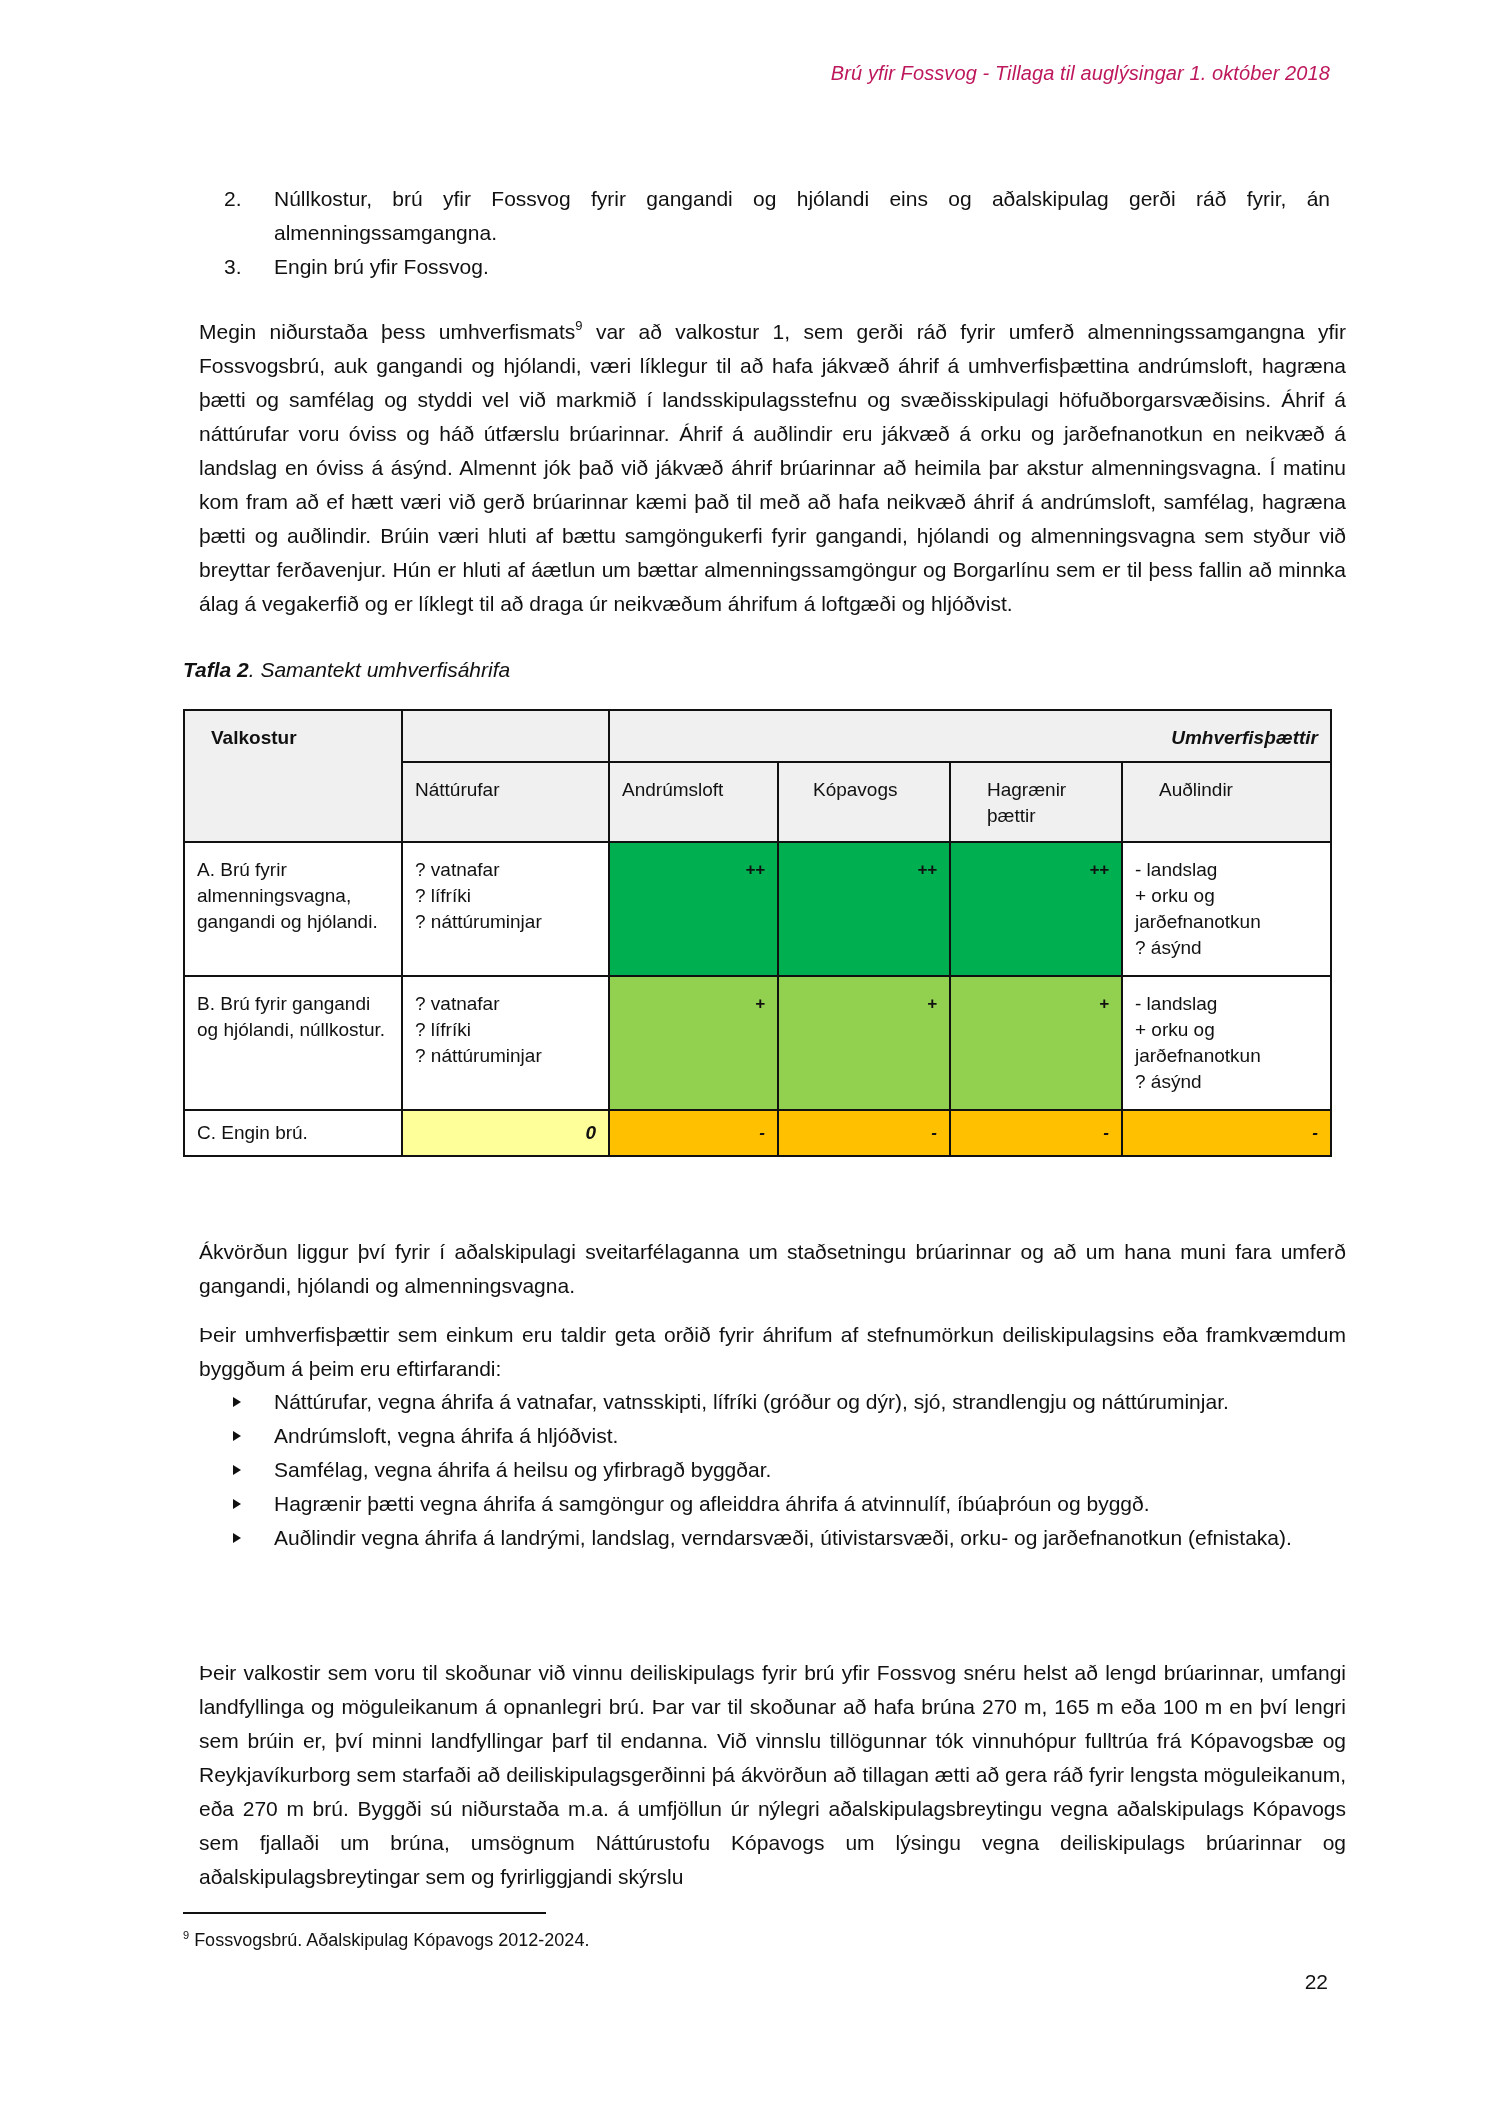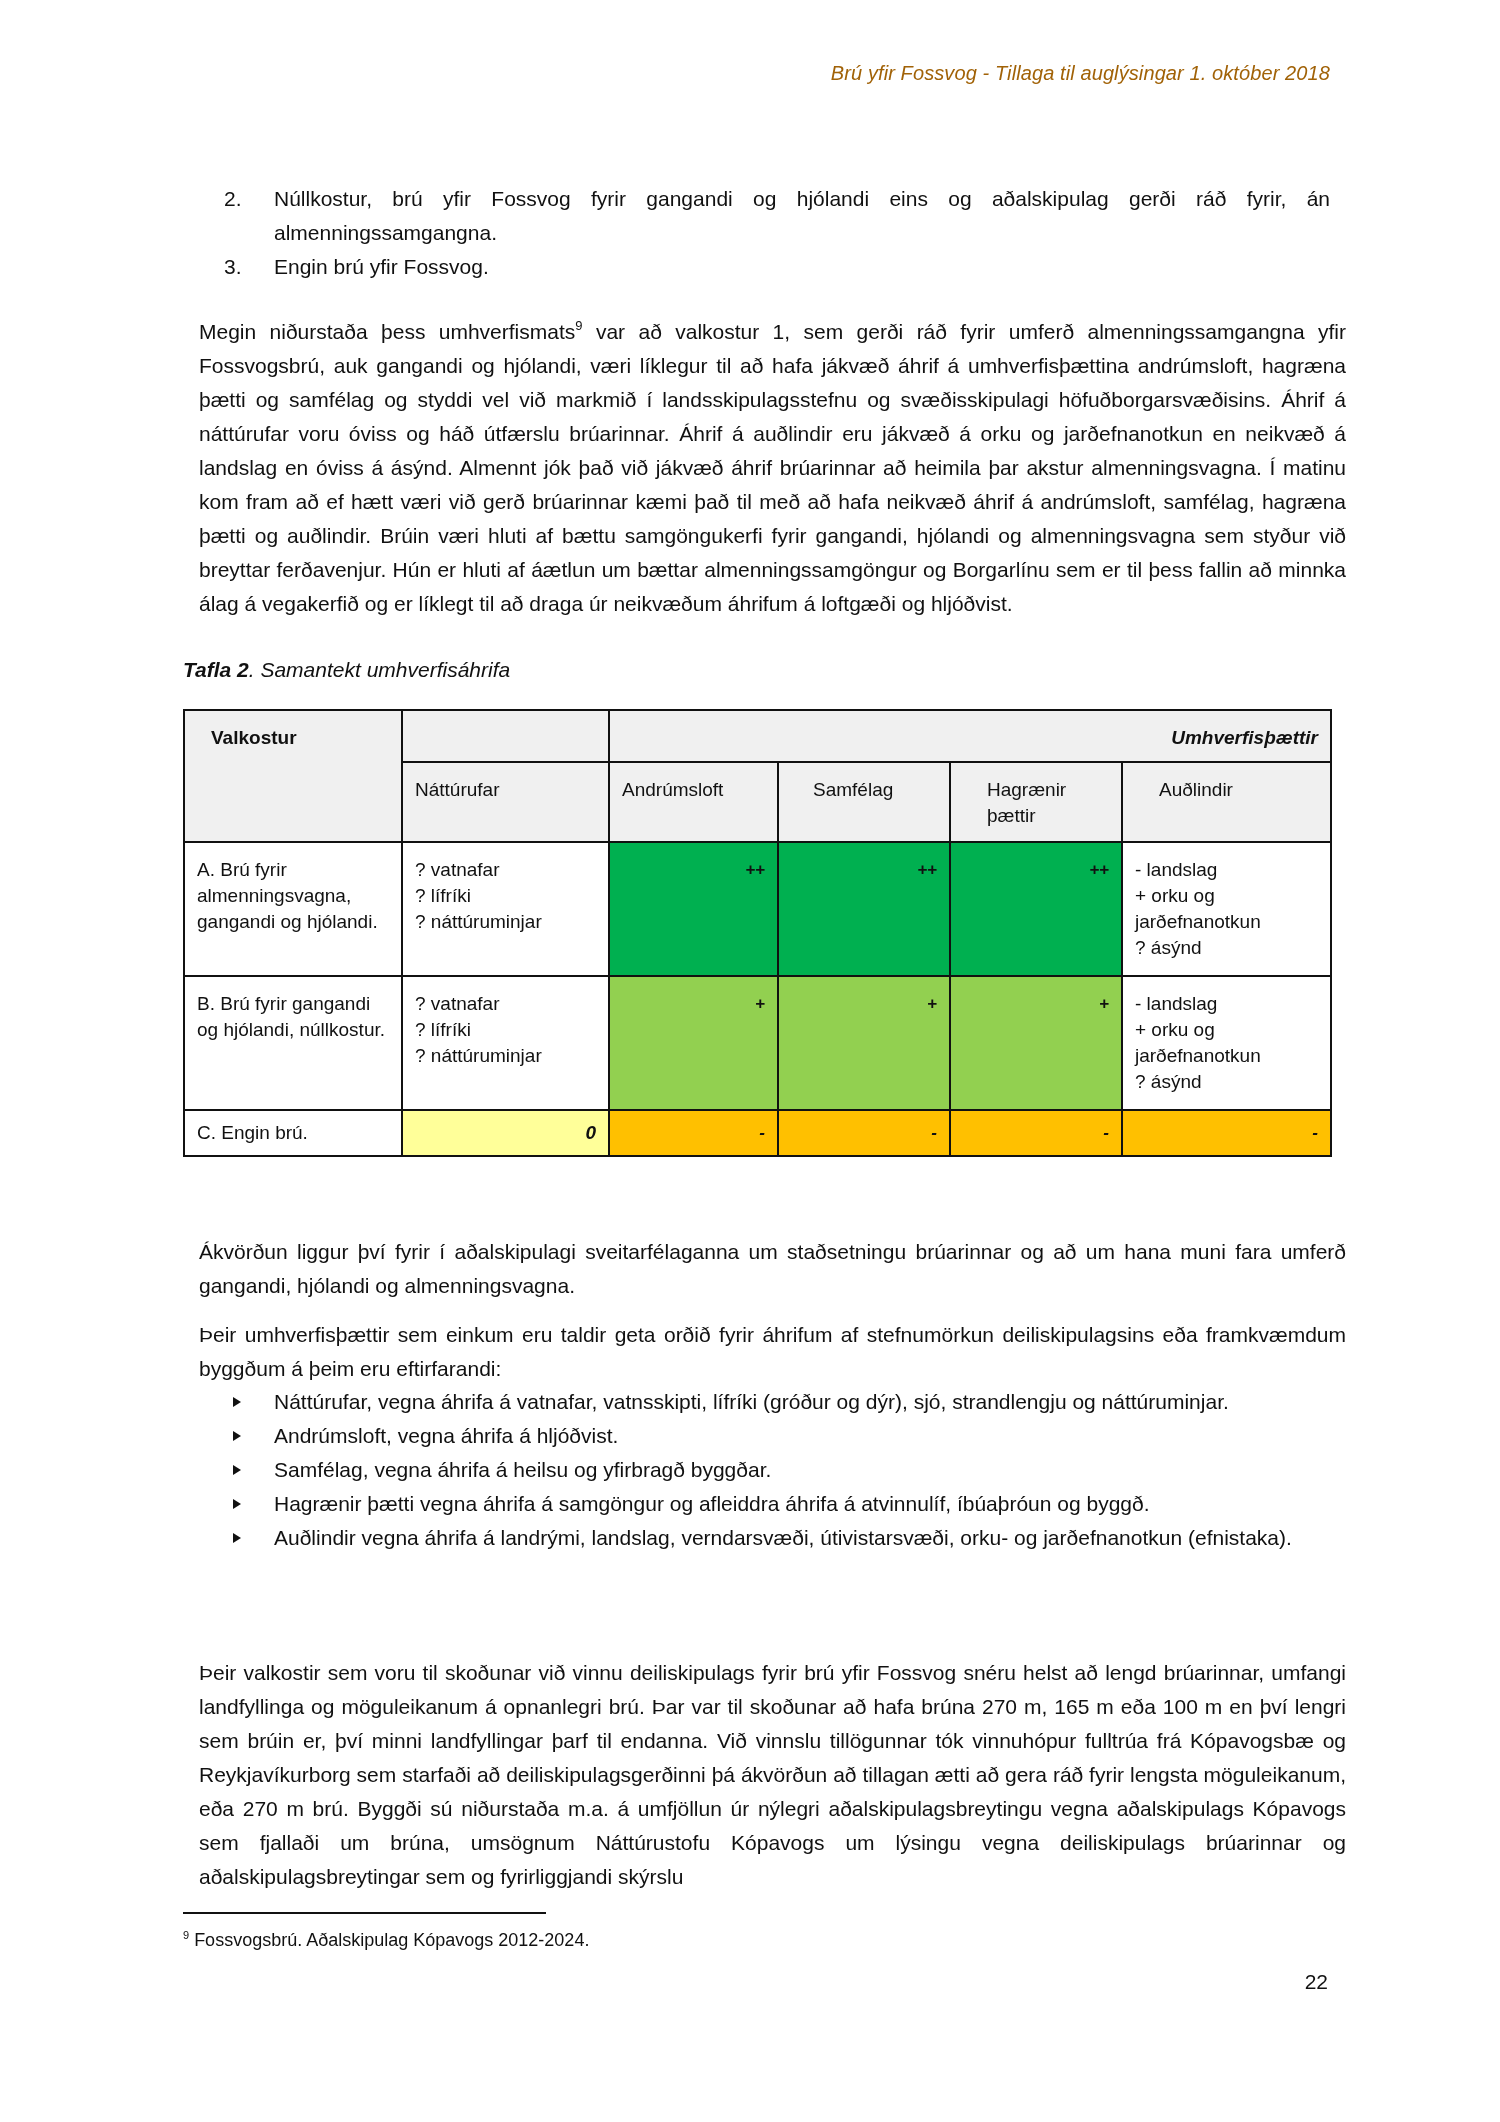--- a/index.html
+++ b/index.html
@@ -1,21 +1,21 @@
 <!DOCTYPE html>
 <html><head>
 <meta charset="utf-8">
 <style>
   html, body { margin: 0; padding: 0; background: #ffffff; }
   body { width: 1500px; height: 2122px; position: relative; overflow: hidden;
          font-family: "Liberation Sans", sans-serif; color: #111; }
   .page { position: absolute; left: 0; top: 0; width: 1500px; height: 2122px; background: #fff; }
 
   .running-header { position: absolute; right: 170px; top: 62px; font-size: 20px;
-         font-style: italic; color: #a16207; letter-spacing: 0.1px; }
+         font-style: italic; color: #be185d; letter-spacing: 0.1px; }
 
   .body-text { font-size: 21px; line-height: 34px; }
   .numlist { position: absolute; left: 183px; top: 182px; width: 1147px; }
   .numlist .item { position: relative; padding-left: 91px; text-align: justify; }
   .numlist .num { position: absolute; left: 41px; top: 0; }
 
   .para { position: absolute; left: 183px; width: 1147px; text-align: justify; margin: 16px; }
   .para sup { font-size: 13px; line-height: 0; vertical-align: 9px; }
 
   .caption { position: absolute; left: 183px; top: 658px; font-size: 21px; font-style: italic; }
@@ -83,21 +83,21 @@
     </colgroup>
     <tbody>
         <tr class="r-h1">
       <td class="hdr bold" rowspan="2" style="padding-left:26px;">Valkostur</td>
       <td class="hdr"></td>
       <td class="hdr bold c-center" colspan="4">Umhverfisþættir</td>
     </tr>
     <tr class="r-h2">
       <td class="hdr">Náttúrufar</td>
       <td class="hdr">Andrúmsloft</td>
-      <td class="hdr" style="padding-left:34px;">Samfélag</td>
+      <td class="hdr" style="padding-left:34px;">Kópavogs</td>
       <td class="hdr" style="padding-left:36px;">Hagrænir þættir</td>
       <td class="hdr" style="padding-left:36px;">Auðlindir</td>
     </tr>
 
     <tr class="r-a">
       <td>A. Brú fyrir almenningsvagna, gangandi og hjólandi.</td>
       <td>
         <span class="cellline">? vatnafar</span>
         <span class="cellline">? lífríki</span>
         <span class="cellline">? náttúruminjar</span>

